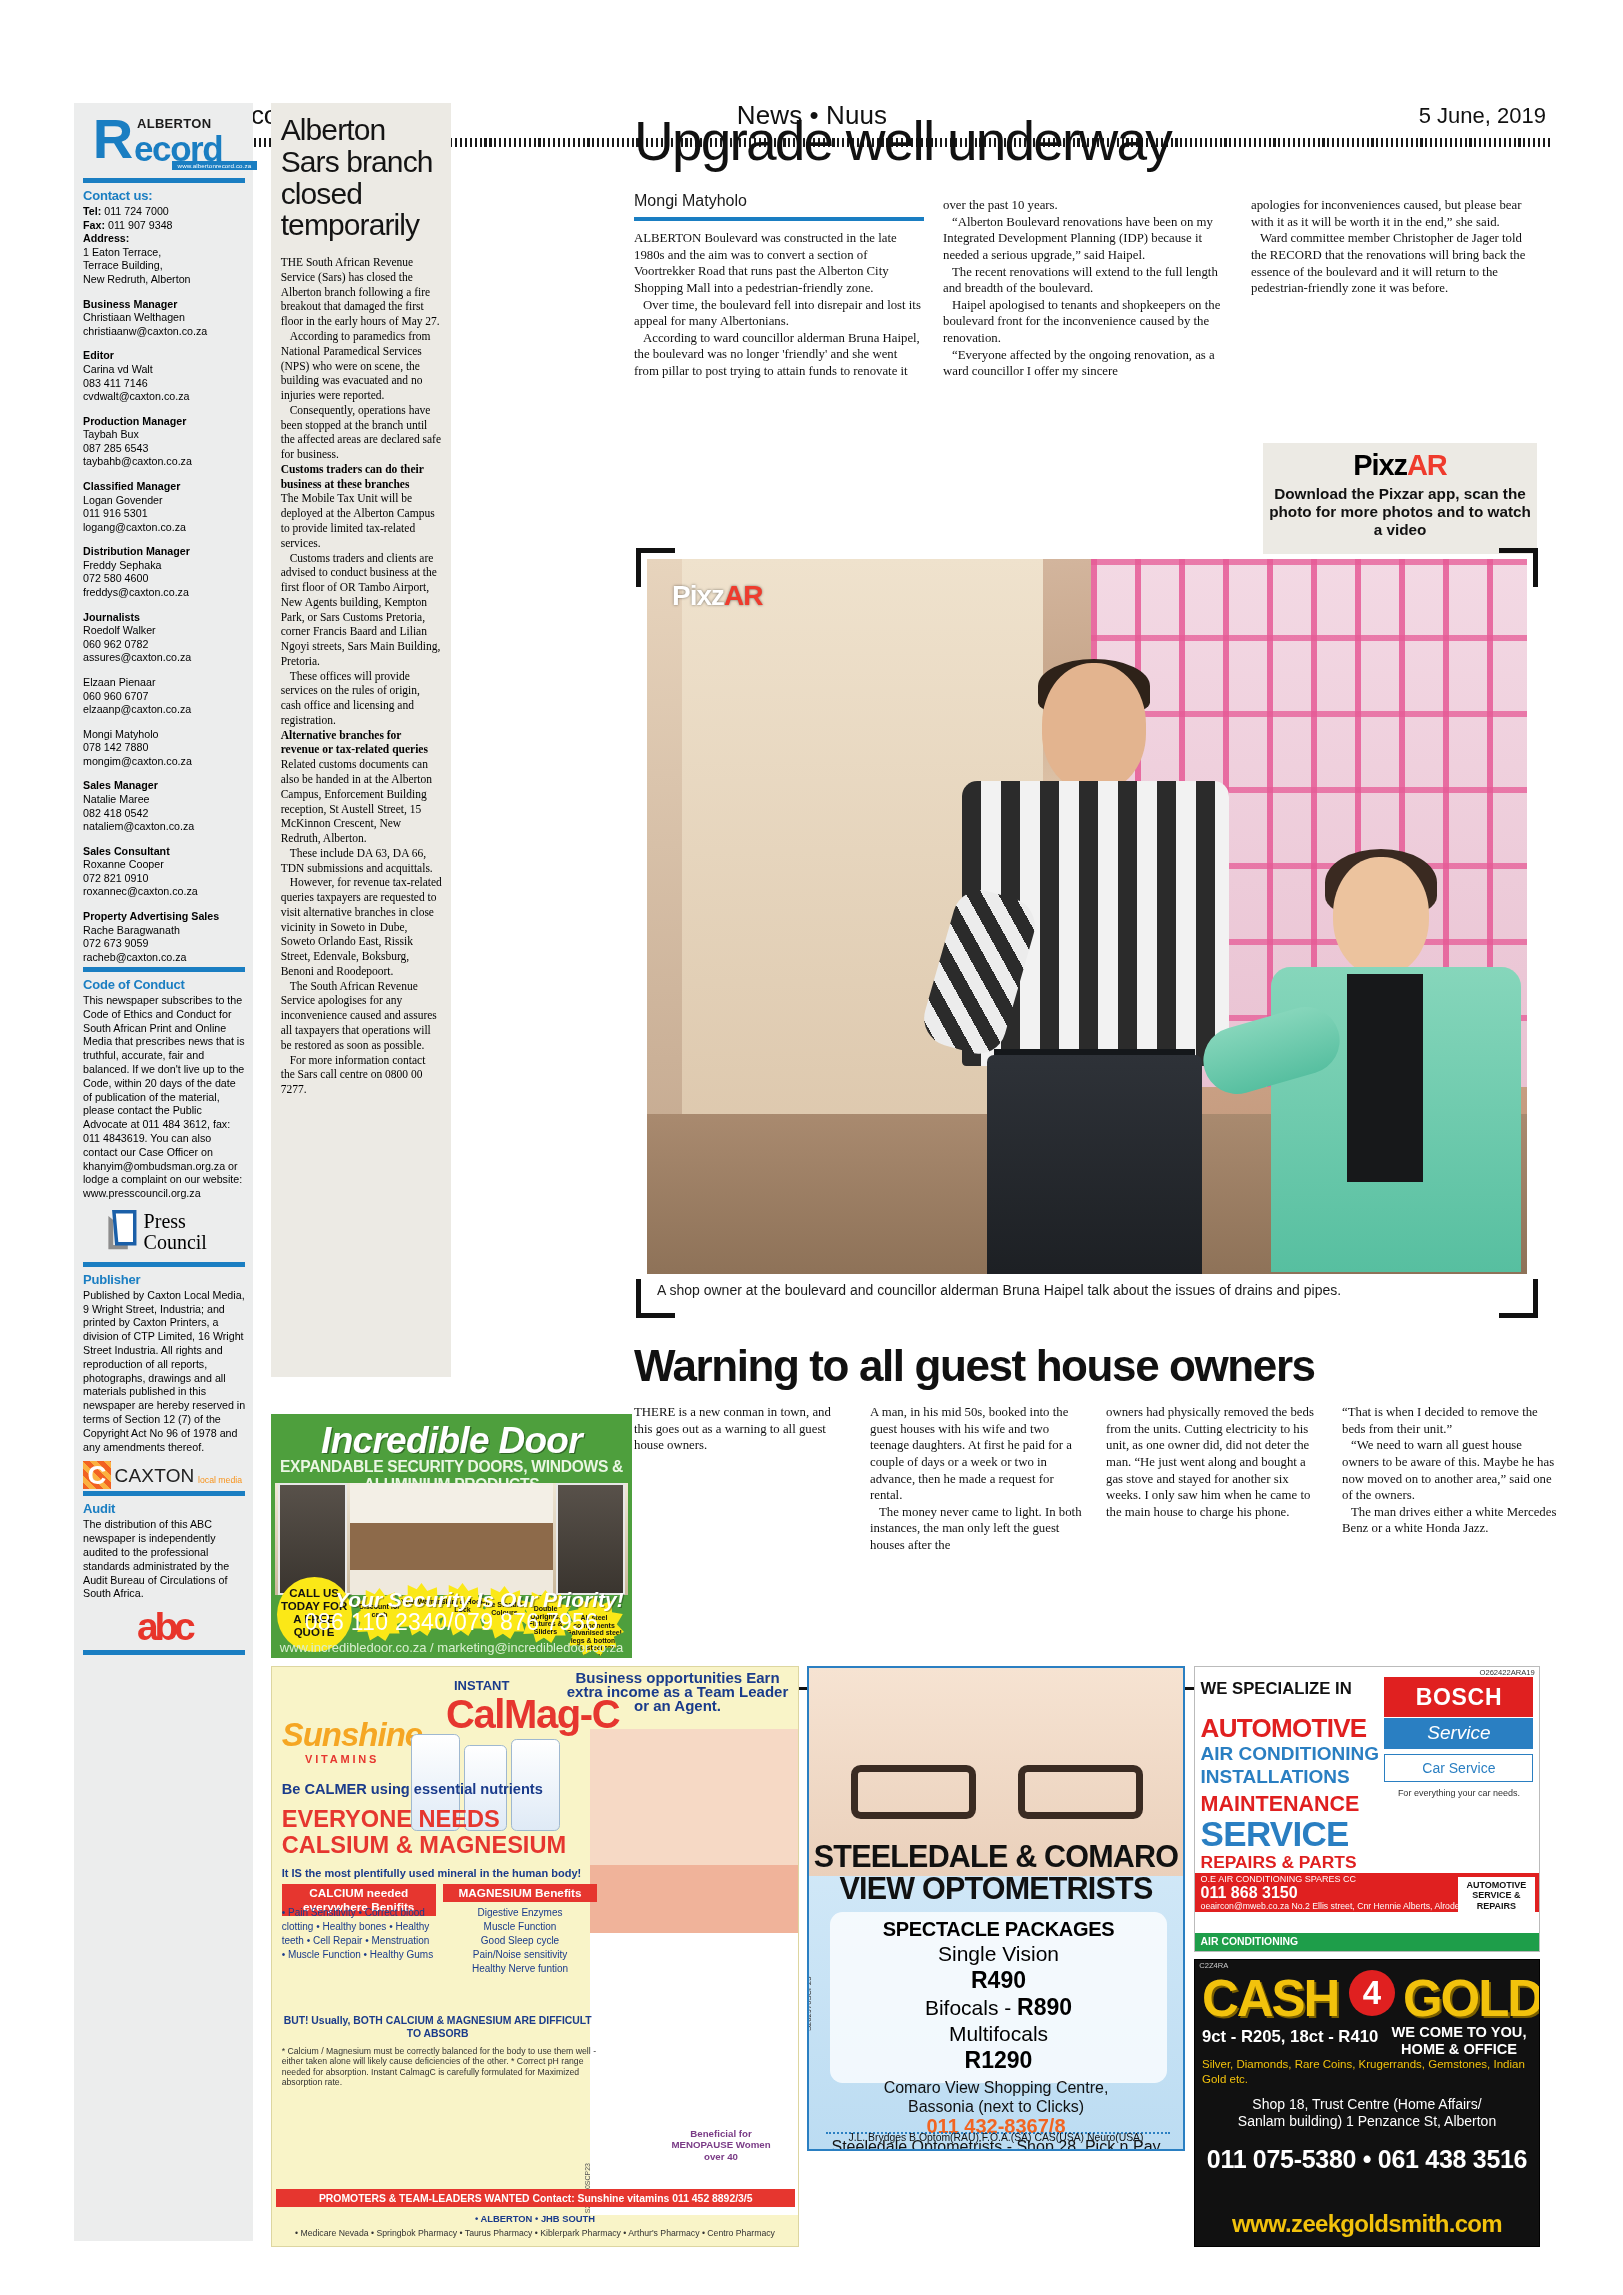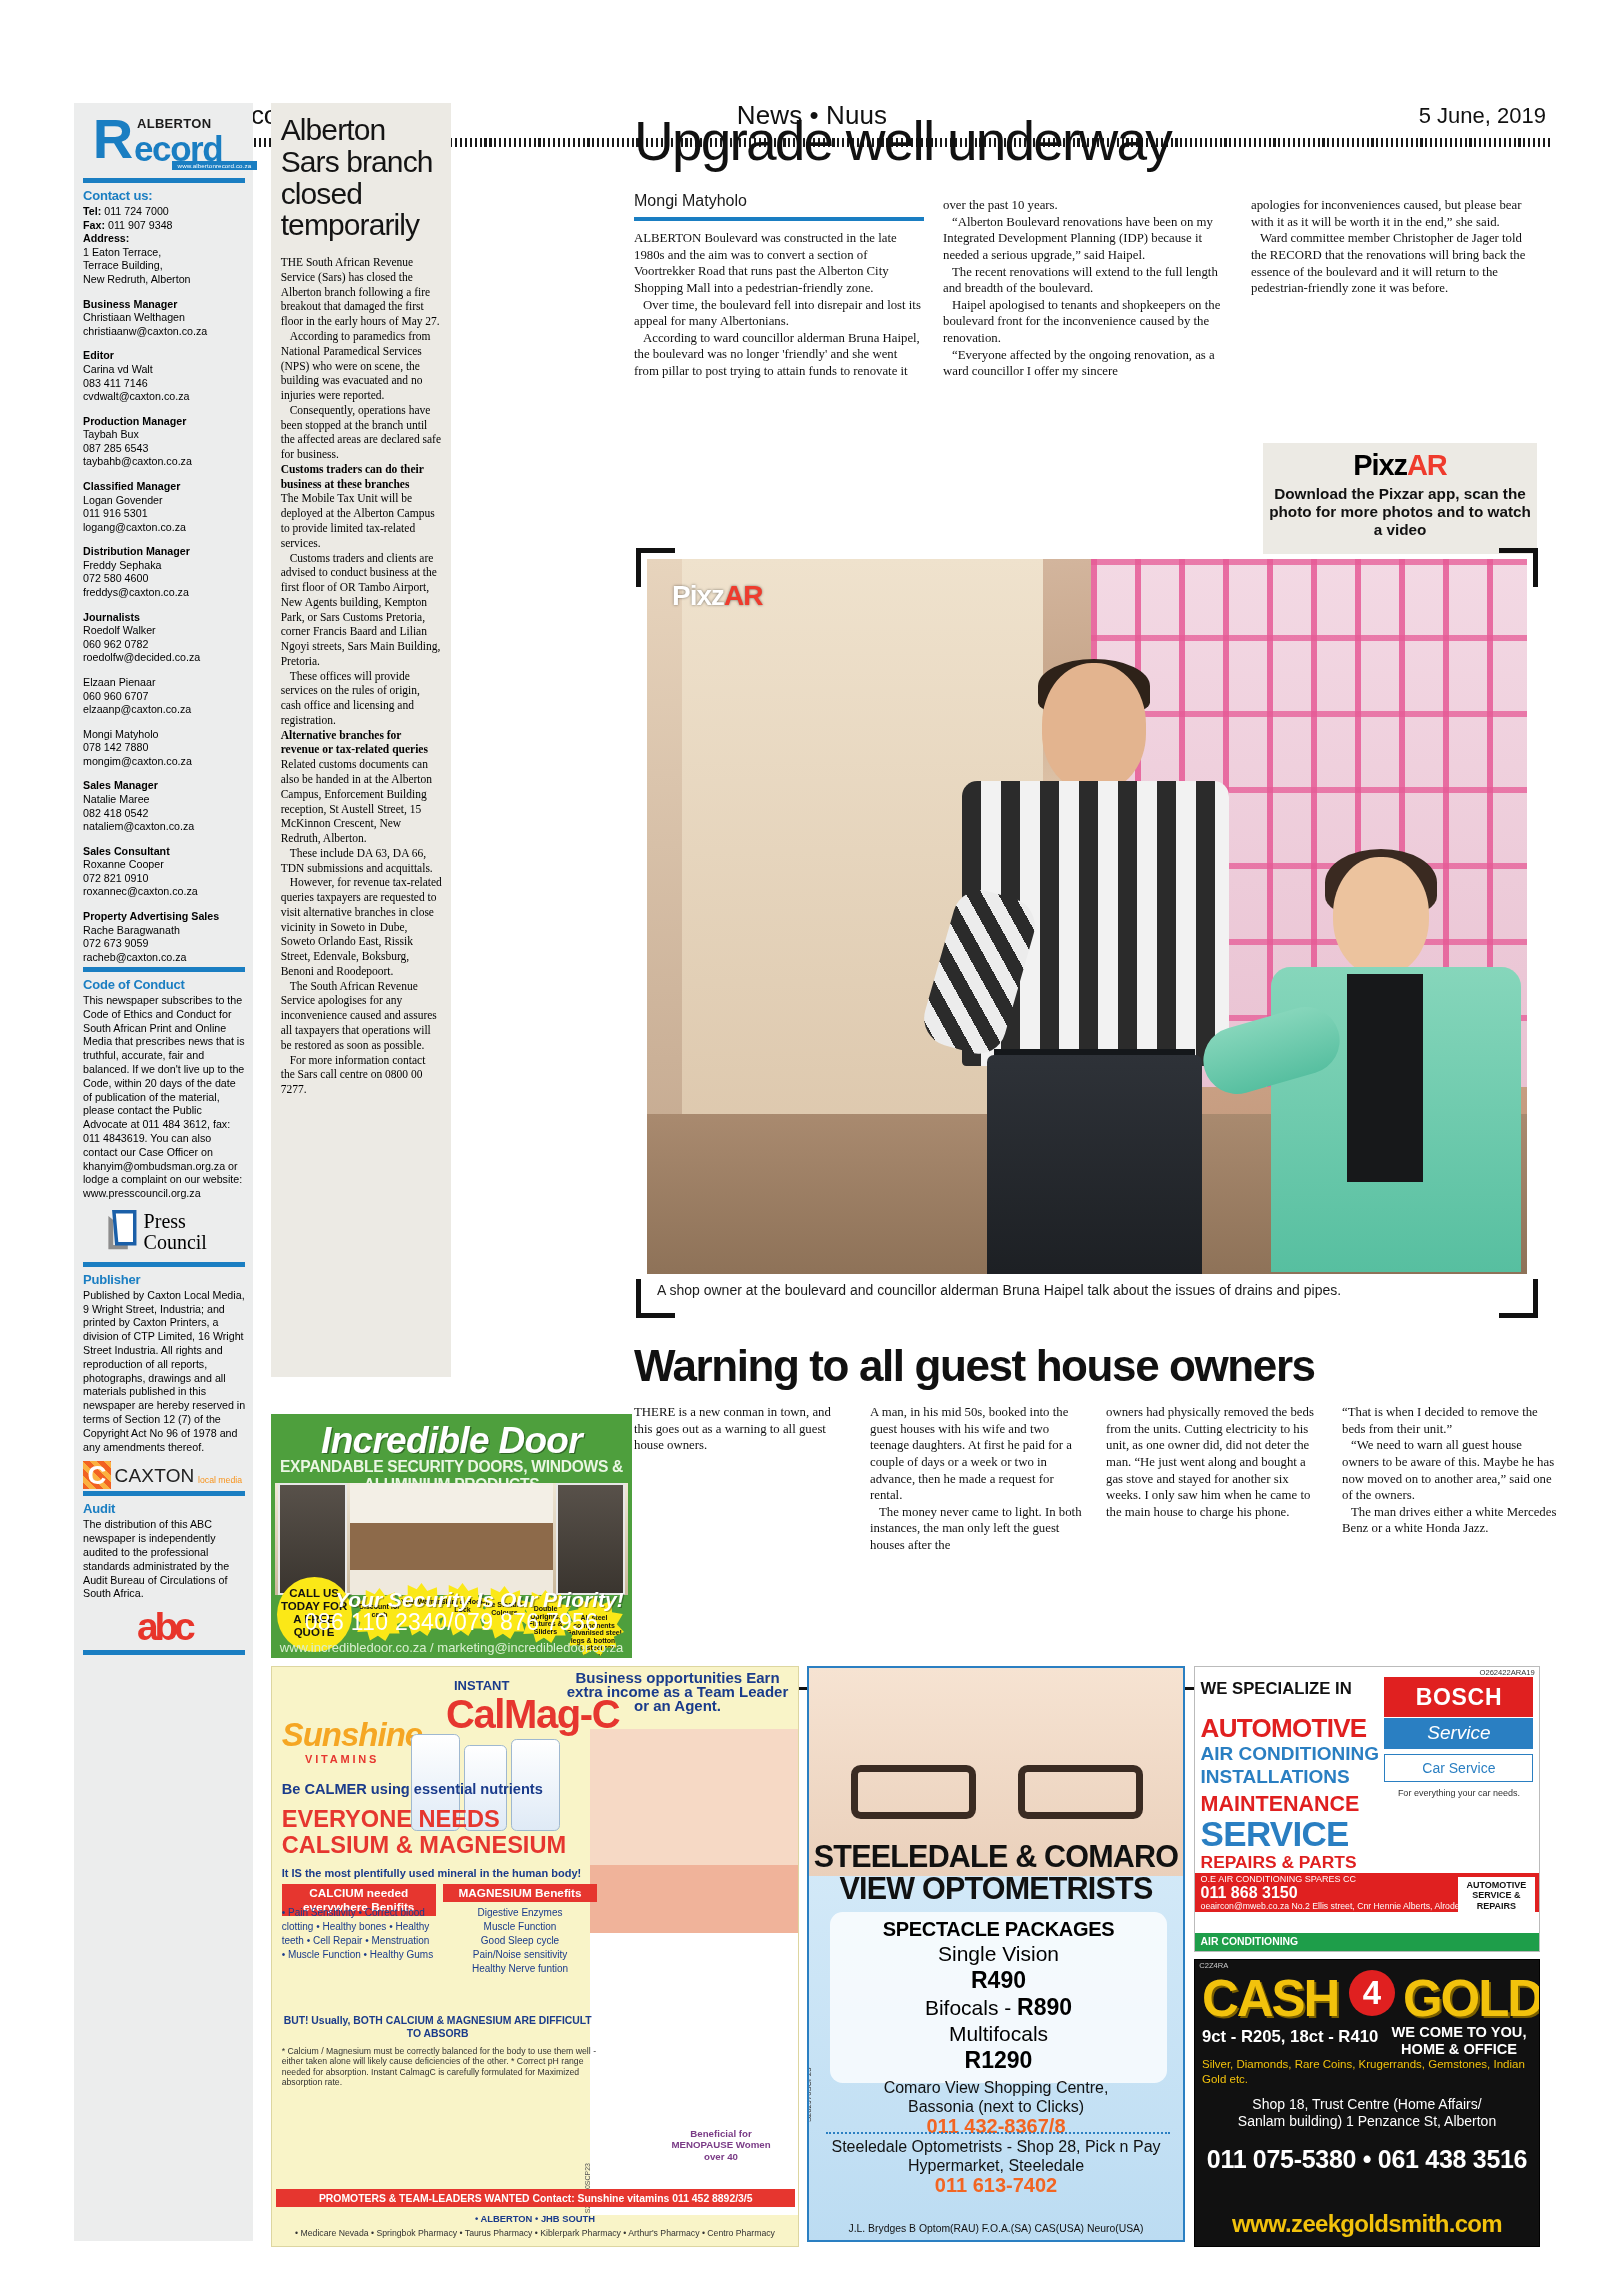--- a/index.html
+++ b/index.html
@@ -242,21 +242,21 @@
   .cm-bottle { position:absolute; background:linear-gradient(#ffffff,#dfeaf6); border:1.4px solid #9fb8d0;
      border-radius:5.6px; }
   .cm-woman { position:absolute; right:0; top:62px; width:208px; height:486px;
      background:linear-gradient(#f6d9c5 0 28%, #f0b39a 28% 42%, #ffffff 42% 100%); }
   .cm-sidecode{ position:absolute; right:207px; bottom:83px; font-size:7px; color:#555;
      transform:rotate(-90deg); transform-origin:right bottom; white-space:nowrap;}
   .cm-ben { position:absolute; right:25px; bottom:83px; width:104px; text-align:center;
      font-size:9.7px; color:#7a3b86; font-weight:bold; line-height:11.8px;}
 
   
-  .ad-opt { position:absolute; left:807px; top:1666px; width:378px; height:576px;
+  .ad-opt { position:absolute; left:807px; top:1666px; width:378px; height:485px;
      background:linear-gradient(#dff0fb,#bcdcf2); border:2.1px solid #2a7fc2; overflow:hidden;}
   .opt-photo { position:absolute; left:0; top:0; width:100%; height:208px;
      background:linear-gradient(#f6e3d2,#ead0bb); }
   .opt-glass { position:absolute; left:42px; top:97px; width:292px; height:54px; }
   .opt-glass div { position:absolute; top:0; width:125px; height:54px; border:7.6px solid #3a2b22; border-radius:9.7px;}
   .opt-t1 { position:absolute; left:0; top:172px; width:100%; text-align:center; font-size:30.5px;
      font-weight:bold; color:#111; letter-spacing:-0.8px; line-height:32px;}
   .opt-pack { position:absolute; left:21px; top:244px; width:337px; background:rgba(255,255,255,.78);
      border-radius:12.5px; padding:5.6px 0 9.7px; text-align:center;}
   .opt-pk-h { font-size:20px; font-weight:bold; letter-spacing:-0.3px; }
@@ -380,21 +380,21 @@
         <div>logang@caxton.co.za</div>
         <div class="sb-gap"></div>
         <div class="sb-role">Distribution Manager</div>
         <div>Freddy Sephaka</div>
         <div>072 580 4600</div>
         <div>freddys@caxton.co.za</div>
         <div class="sb-gap"></div>
         <div class="sb-role">Journalists</div>
         <div>Roedolf Walker</div>
         <div>060 962 0782</div>
-        <div>roedolfw@decided.co.za</div>
+        <div>assures@caxton.co.za</div>
         <div class="sb-gap"></div>
         <div>Elzaan Pienaar</div>
         <div>060 960 6707</div>
         <div>elzaanp@caxton.co.za</div>
         <div class="sb-gap"></div>
         <div>Mongi Matyholo</div>
         <div>078 142 7880</div>
         <div>mongim@caxton.co.za</div>
         <div class="sb-gap"></div>
         <div class="sb-role">Sales Manager</div>

